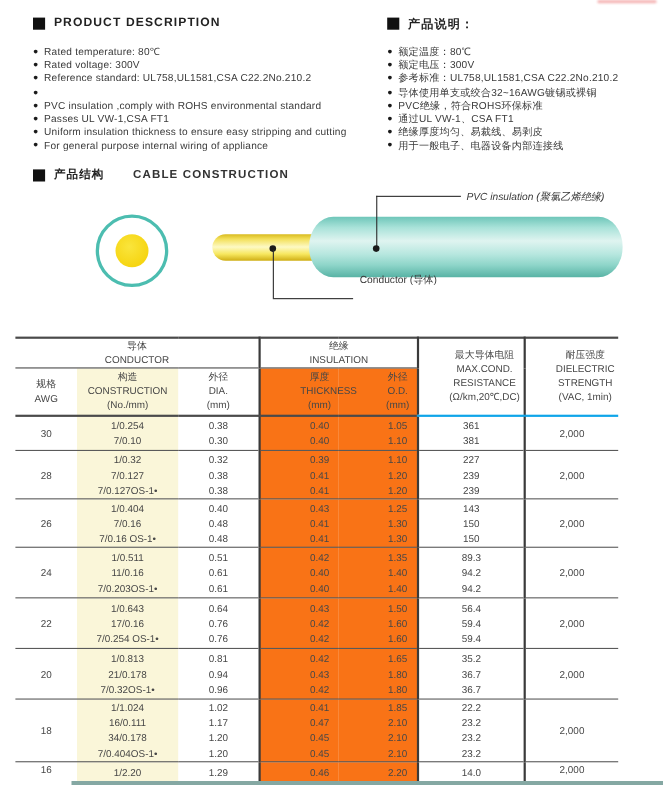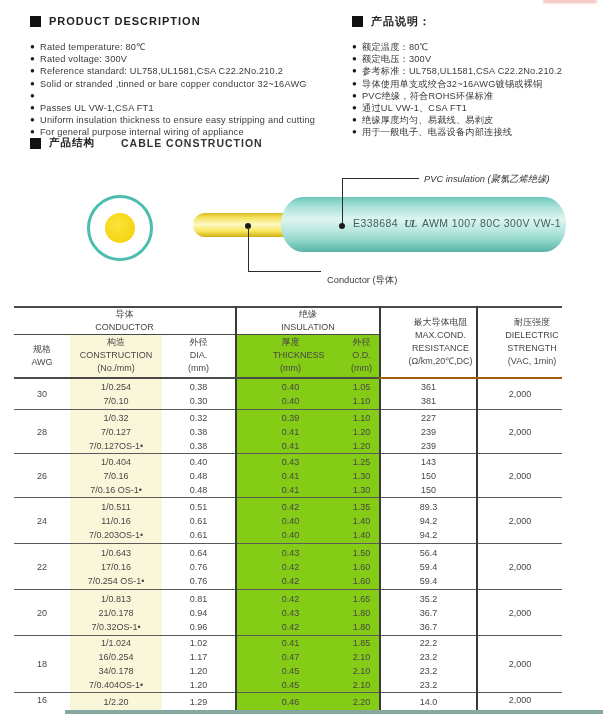--- a/index.html
+++ b/index.html
@@ -12,21 +12,21 @@
   .desc-col { position:absolute; top:14px; }
   .desc-en { left:30px; width:318px; }
   .desc-cn { left:352px; width:245px; }
   .sec-title { display:flex; align-items:center; font-size:11px; font-weight:bold; letter-spacing:1px; color:#222; margin-bottom:13px; height:14px;}
   .sq { display:inline-block; width:11px; height:11px; background:#111; margin-right:8px; flex:0 0 auto; }
   ul.bullets { list-style:none; }
   ul.bullets li { display:flex; font-size:9.2px; line-height:12.2px; color:#3a3a3a; letter-spacing:.2px; white-space:nowrap;}
   .dot { font-size:8px; margin-right:5px; color:#1a1a1a; line-height:12.2px;}
   .red-smudge { position:absolute; left:543px; top:0; width:54px; height:3px; background:rgba(233,95,95,.45); filter:blur(1px); border-radius:2px;}
   
-  .construction-title { position:absolute; left:30px; top:136px; display:flex; align-items:center; font-size:10.5px; color:#222; letter-spacing:1px; height:14px;justify-content:space-between;}
+  .construction-title { position:absolute; left:30px; top:152px; display:flex; align-items:center; font-size:10.5px; color:#222; letter-spacing:1px; height:14px;justify-content:space-between;}
   .construction-title .cn { font-weight:bold; margin-right:26px; }
   .construction-title .en { font-weight:bold; color:#333; }
   .diagram { position:absolute; left:0; top:0; width:603px; height:300px; }
   .xsec { position:absolute; left:87px; top:195px; width:66px; height:66px; border:3px solid #4cbdb0; border-radius:50%; background:#fff; }
   .xsec .core { position:absolute; left:50%; top:50%; width:30px; height:30px; margin:-15px 0 0 -15px; border-radius:50%; background:radial-gradient(circle at 42% 38%, #fae53c 0%, #f6d512 70%); }
   .rod { position:absolute; left:193px; top:213px; width:119px; height:24px; border-radius:12px; z-index:1;
          background:linear-gradient(180deg,#d9bb20 0%, #f3e05a 18%, #fdf9c4 48%, #f7e75e 75%, #cfae14 100%); }
   .sleeve { position:absolute; left:281px; top:197px; width:285px; height:55px; border-radius:22px / 27px; z-index:2;
          background:linear-gradient(180deg,#6ec6b9 0%, #a9e2d9 18%, #dff4f0 40%, #b7e7df 62%, #8ed5c9 80%, #58b3a5 100%); }
   .cable-print { position:absolute; left:352px; top:217px; width:210px; z-index:3; text-align:center;
@@ -38,25 +38,25 @@
   
   .spec { position:absolute; left:14px; top:306px; }
   table { border-collapse:collapse; table-layout:fixed; width:548px; font-size:9px; color:#474747; }
   th { font-weight:normal; text-align:center; padding:0; }
   td { text-align:center; padding:0; vertical-align:middle; }
   .ln { height:14px; line-height:14px; }
   th .ln { height:13px; line-height:13px; }
   .group-row th { border-top:2px solid #4a4a4a; }
   th.group { border-bottom:1px solid #4a4a4a; height:27px; }
   .sub-row th { height:43px; border-bottom:2px solid #4a4a4a; }
-  th.rowspan-th { border-bottom:2px solid #a16207;padding-left:24px; }
+  th.rowspan-th { border-bottom:2px solid #0ea5e9;padding-left:24px; }
   .vr { border-right:2px solid #3a3a3a;margin-top:43px; }
   tbody td { border-bottom:1px solid #5a5a5a; }
   .c-con { background:#faf6d9; }
-  .c-th, .c-od { background:#84cc16;padding-left:36px; }
+  .c-th, .c-od { background:#f97316;padding-left:36px; }
   tr.clipped td { vertical-align:top; padding-top:2px; }
   .bottom-bar { position:absolute; left:65px; top:710px; width:538px; height:4px; background:#85a8a3; }
 </style>
 </head>
 <body>
 
 <div class="page">
 
   <div class="red-smudge"></div>
 
@@ -73,24 +73,24 @@
         <li>
           <span class="dot">●</span>
           <span>Rated voltage: 300V</span>
         </li>
         <li>
           <span class="dot">●</span>
           <span>Reference standard: UL758,UL1581,CSA C22.2No.210.2</span>
         </li>
         <li>
           <span class="dot">●</span>
-          <span>Solid or stranded ,tinned or bare copper conductor 32~16AWG</span>
-        </li>
-        <li>
-          <span class="dot">●</span>
+        </li>
+        <li>
+          <span class="dot">●</span>
+          <span>PVC insulation ,comply with ROHS environmental standard</span>
         </li>
         <li>
           <span class="dot">●</span>
           <span>Passes UL VW-1,CSA FT1</span>
         </li>
         <li>
           <span class="dot">●</span>
           <span>Uniform insulation thickness to ensure easy stripping and cutting</span>
         </li>
         <li>
@@ -146,35 +146,30 @@
     <span class="cn">产品结构</span>
     <span class="en">CABLE CONSTRUCTION</span>
   </div>
 
   <div class="diagram">
     <div class="xsec">
       <div class="core"></div>
     </div>
     <div class="rod"></div>
     <div class="sleeve"></div>
-    <div class="cable-print">
-      <span>E338684</span>
-      <span class="ul-mark">UL</span>
-      <span>AWM 1007 80C 300V VW-1</span>
-    </div>
 
     <div class="lead" style="left:342px; top:178px; width:1px; height:48px;"></div>
     <div class="lead" style="left:342px; top:178px; width:77px; height:1px;"></div>
     <div class="lead-dot" style="left:339px; top:223px;"></div>
     <div class="lead-label" style="left:424px; top:173px;font-style:italic;">PVC insulation (聚氯乙烯绝缘)</div>
 
     <div class="lead-dot" style="left:245px; top:223px;"></div>
     <div class="lead" style="left:248px; top:227px; width:1px; height:44px;"></div>
     <div class="lead" style="left:248px; top:271px; width:73px; height:1px;"></div>
-    <div class="lead-label" style="left:327px; top:274px;">Conductor (导体)</div>
+    <div class="lead-label" style="left:327px; top:248px;">Conductor (导体)</div>
   </div>
 
   <div class="spec">
     <table>
       <colgroup>
         <col style="width:56px">
           <col style="width:92px">
           <col style="width:74px">
         <col style="width:72px">
           <col style="width:72px">
@@ -398,21 +393,21 @@
               <div class="ln">35.2</div>
               <div class="ln">36.7</div>
               <div class="ln">36.7</div>
             </td>
             <td class="c-diel">2,000</td>
           </tr>
           <tr style="height: 55px;">
             <td class="c-awg">18</td>
             <td class="c-con">
               <div class="ln">1/1.024</div>
-              <div class="ln">16/0.254</div>
+              <div class="ln">16/0.111</div>
               <div class="ln">34/0.178</div>
               <div class="ln">7/0.404OS-1•</div>
             </td>
             <td class="c-dia vr">
               <div class="ln">1.02</div>
               <div class="ln">1.17</div>
               <div class="ln">1.20</div>
               <div class="ln">1.20</div>
             </td>
             <td class="c-th">

